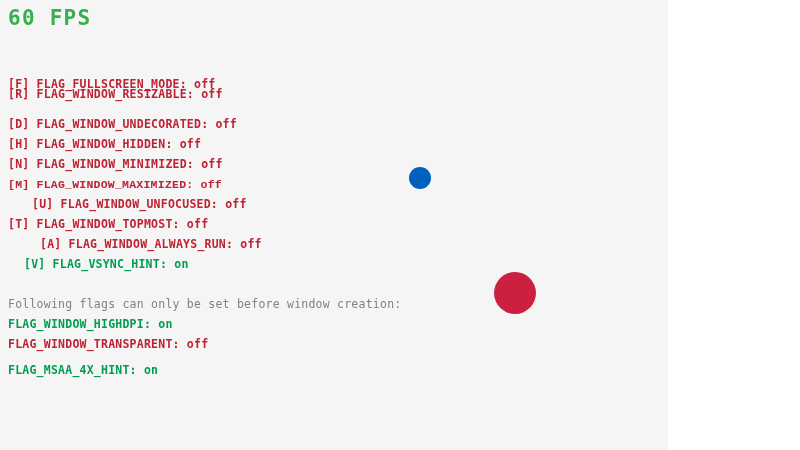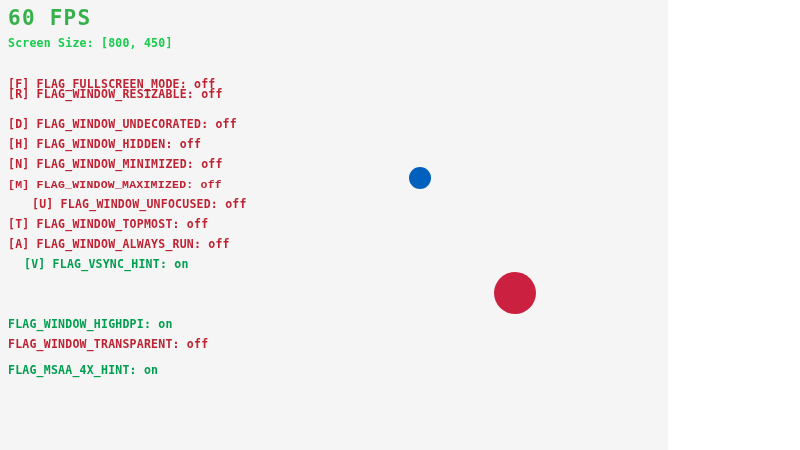--- a/index.html
+++ b/index.html
@@ -84,36 +84,36 @@
     background: #cc2040;
   }
 </style>
 </head>
 <body>
 
 <div id="app" style="background: rgb(245, 245, 245);">
 
   <div id="fps-counter" class="txt">60 FPS</div>
 
-  <div id="screen-size" class="txt">Screen Size: [800, 450]</div>
 
 
   <div id="runtime-flag-list">
       <div class="txt flag-line flag-off" style="top: 78px;">[F] FLAG_FULLSCREEN_MODE: off</div>
       <div class="txt flag-line flag-off" style="top: 88px;">[R] FLAG_WINDOW_RESIZABLE: off</div>
       <div class="txt flag-line flag-off" style="top: 118px;">[D] FLAG_WINDOW_UNDECORATED: off</div>
       <div class="txt flag-line flag-off" style="top: 138px;">[H] FLAG_WINDOW_HIDDEN: off</div>
       <div class="txt flag-line flag-off" style="top: 158px;">[N] FLAG_WINDOW_MINIMIZED: off</div>
       <div class="txt flag-line flag-off" style="top: 178px; font-family: Liberation Mono, monospace;">[M] FLAG_WINDOW_MAXIMIZED: off</div>
       <div class="txt flag-line flag-off" style="top: 198px; margin-left: 24px;">[U] FLAG_WINDOW_UNFOCUSED: off</div>
       <div class="txt flag-line flag-off" style="top: 218px;">[T] FLAG_WINDOW_TOPMOST: off</div>
-      <div class="txt flag-line flag-off" style="top: 238px;">[A] FLAG_WINDOW_ALWAYS_RUN: off</div>
+      <div class="txt flag-line flag-off" style="top: 238px; margin-left: 32px;">[A] FLAG_WINDOW_ALWAYS_RUN: off</div>
       <div class="txt flag-line flag-on" style="top: 258px; margin-left: 16px;">[V] FLAG_VSYNC_HINT: on</div>
     </div>
 
+  <div id="note-before" class="txt section-note">Following flags can only be set before window creation:</div>
 
   <div id="creation-flag-list">
       <div class="txt flag-line flag-on" style="top: 318px;">FLAG_WINDOW_HIGHDPI: on</div>
       <div class="txt flag-line flag-off" style="top: 338px;">FLAG_WINDOW_TRANSPARENT: off</div>
       <div class="txt flag-line flag-on" style="top: 364px;">FLAG_MSAA_4X_HINT: on</div>
     </div>
 
   <div id="ball-blue" class="ball" style="left: 409px; top: 167px; width: 22px; height: 22px; background: rgb(0, 96, 189);"></div>
   <div id="ball-red" class="ball" style="left: 494px; top: 272px; width: 42px; height: 42px; background: rgb(204, 32, 64);"></div>
 

